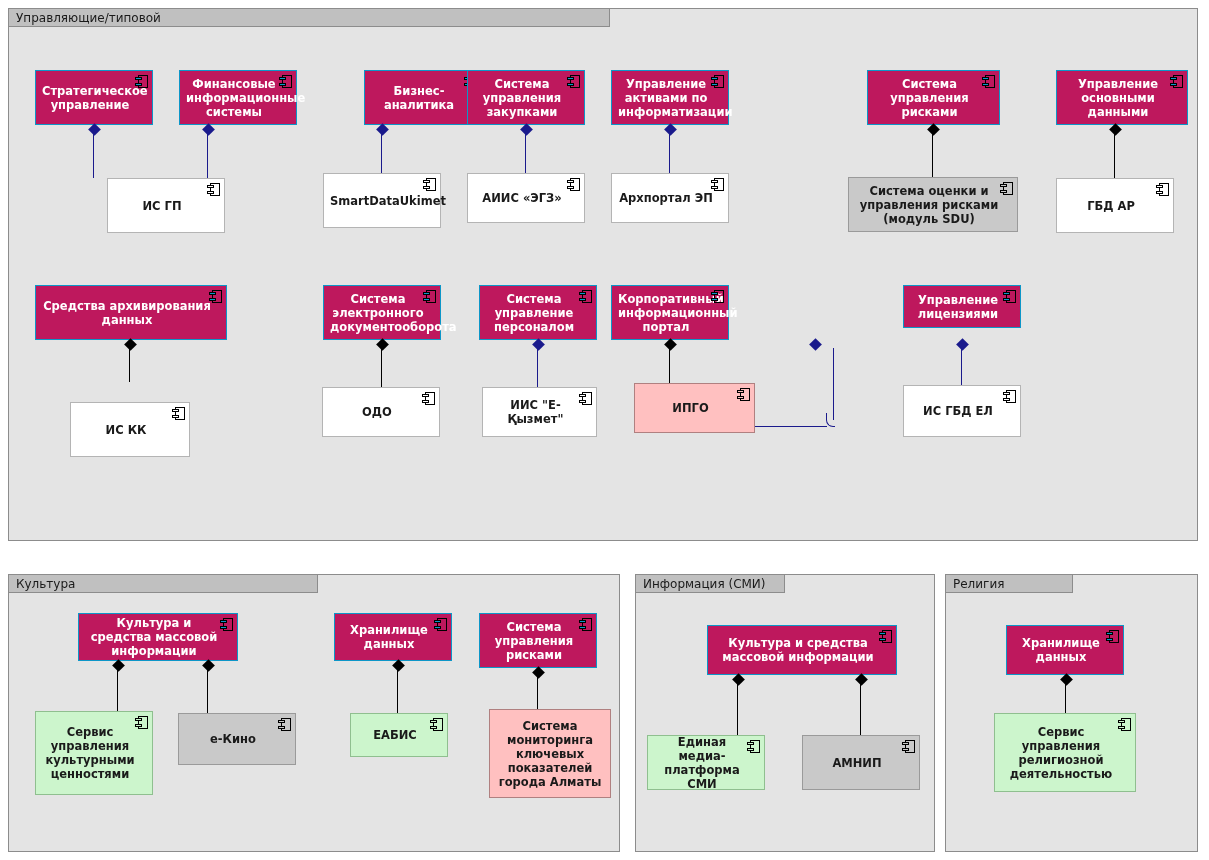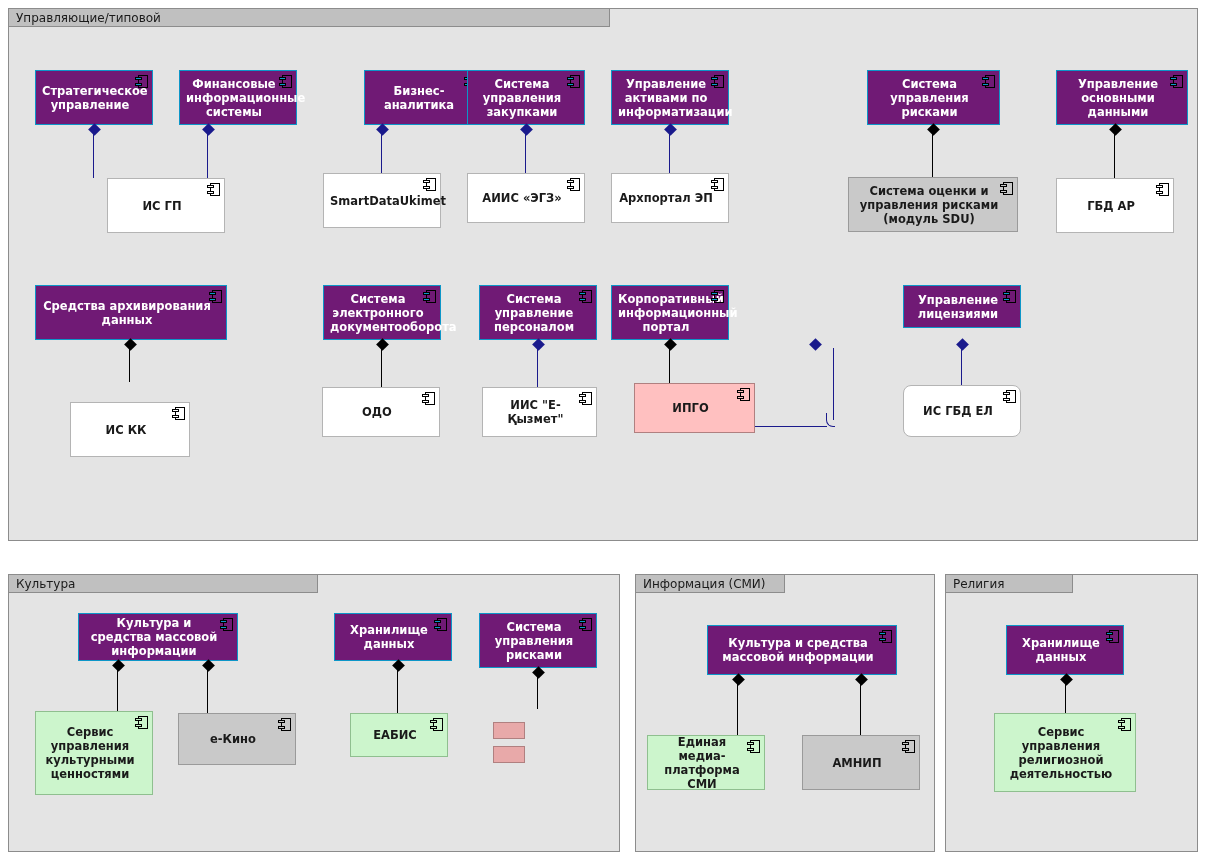--- a/index.html
+++ b/index.html
@@ -11,21 +11,21 @@
   .frame{position:absolute;background:#e4e4e4;border:1px solid #8c8c8c;box-sizing:border-box;}
   .frame-tab{position:absolute;background:#c0c0c0;border:1px solid #8c8c8c;
              box-sizing:border-box;font-size:12px;color:#1a1a1a;
              line-height:18px;padding-left:7px;white-space:nowrap;}
 
   
   .node{position:absolute;box-sizing:border-box;border:1px solid #9a9a9a;
         display:flex;align-items:center;justify-content:center;text-align:center;
         font-size:11.5px;font-weight:bold;line-height:14px;padding:2px 14px 2px 6px;}
   .node .lbl{display:block;width:100%;}
-  .node.blue{background:#701a75;border-color:#0d96c8;color:#ffffff;}
+  .node.blue{background:#be185d;border-color:#0d96c8;color:#ffffff;}
   .node.white{background:#ffffff;border-color:#b4b4b4;color:#1a1a1a;}
   .node.gray{background:#c9c9c9;border-color:#9a9a9a;color:#1a1a1a;}
   .node.pink{background:#ffc0c0;border-color:#b08080;color:#1a1a1a;}
   .node.green{background:#ccf5cc;border-color:#8fbf8f;color:#1a1a1a;}
 
   
   .cicon{position:absolute;right:4px;top:4px;width:13px;height:13px;}
   .cicon .body{position:absolute;left:3px;top:0;width:10px;height:13px;
                border:1.4px solid #000;box-sizing:border-box;background:transparent;}
   .cicon .t1,.cicon .t2{position:absolute;left:0;width:7px;height:3.2px;
@@ -286,21 +286,21 @@
       </span>
   </div>
   <div class="node pink" style="left:634px;top:383px;width:121px;height:50px;">
     <span class="lbl">ИПГО</span>
     <span class="cicon">
         <i class="body"></i>
         <i class="t1"></i>
         <i class="t2"></i>
       </span>
   </div>
-  <div class="node white" style="left:903px;top:385px;width:118px;height:52px;border-radius:8px;">
+  <div class="node white" style="left:903px;top:385px;width:118px;height:52px;">
     <span class="lbl">ИС ГБД ЕЛ</span>
     <span class="cicon">
         <i class="body"></i>
         <i class="t1"></i>
         <i class="t2"></i>
       </span>
   </div>
 
   <div class="frame" style="left:8px;top:574px;width:612px;height:278px;"></div>
   <div class="frame-tab" style="left:8px;top:574px;width:310px;height:19px;">Культура</div>
@@ -367,20 +367,23 @@
         <i class="t1"></i>
         <i class="t2"></i>
       </span>
   </div>
   <div class="diamond" style="left:538px;top:668px;">
       <i></i>
     </div>
   <div class="edge" style="left:537px;top:676px;width:1.3px;height:33px;"></div>
   <div class="ltab" style="left:493px;top:722px;"></div>
   <div class="ltab" style="left:493px;top:746px;"></div>
+  <div class="node pink" style="left:489px;top:709px;width:122px;height:89px;padding:2px 6px;">
+    <span class="lbl">Система мониторинга ключевых показателей города Алматы</span>
+  </div>
 
   <div class="frame" style="left:635px;top:574px;width:300px;height:278px;"></div>
   <div class="frame-tab" style="left:635px;top:574px;width:150px;height:19px;">Информация (СМИ)</div>
 
   <div class="node blue" style="left:707px;top:625px;width:190px;height:50px;">
     <span class="lbl">Культура и средства массовой информации</span>
     <span class="cicon">
         <i class="body"></i>
         <i class="t1"></i>
         <i class="t2"></i>

